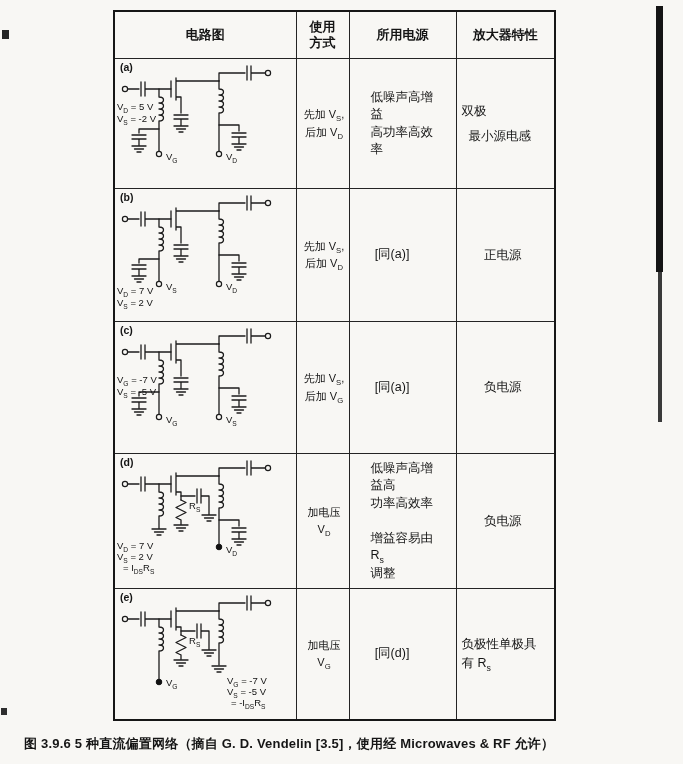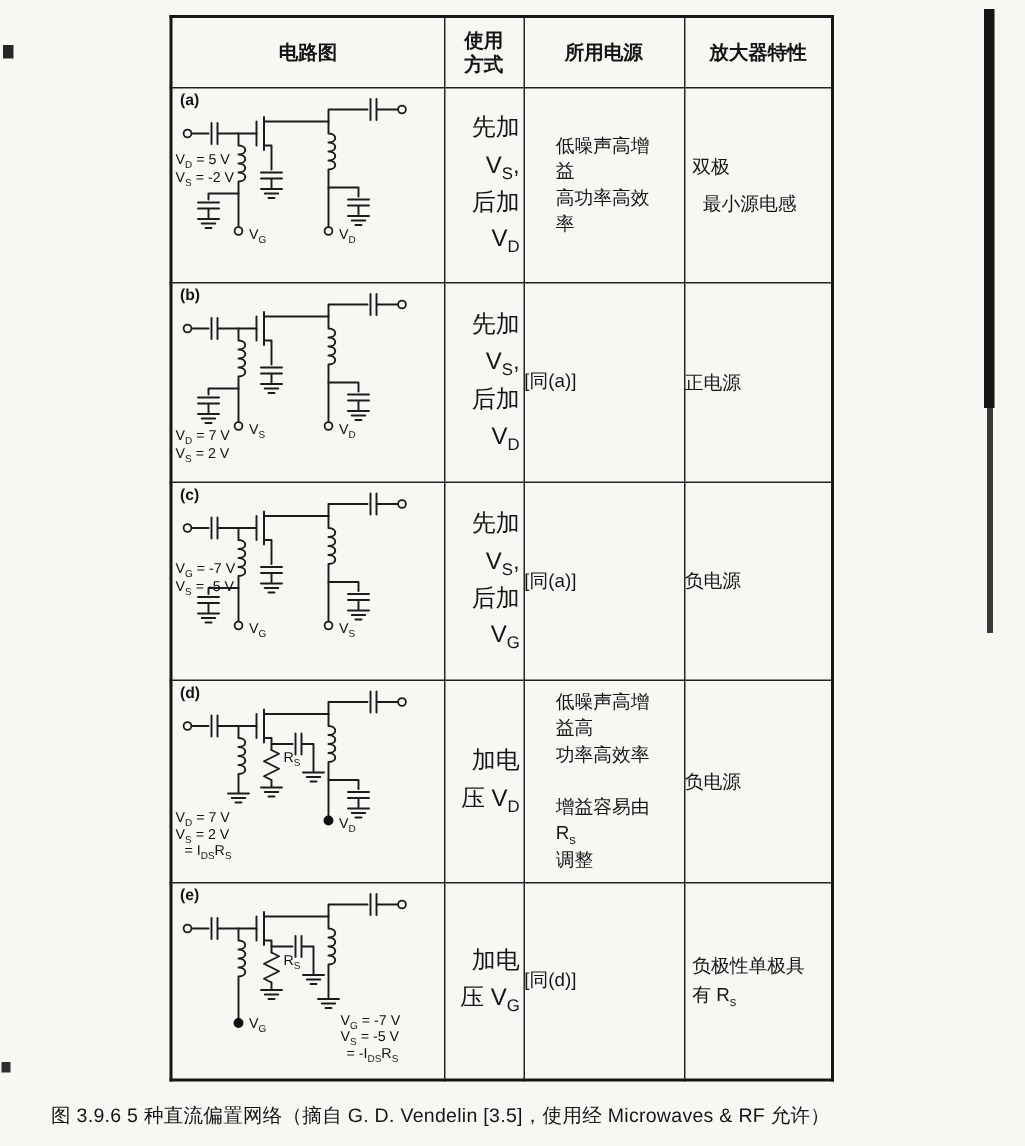--- a/index.html
+++ b/index.html
@@ -29,29 +29,29 @@
   }
   td.ckt-cell{position:relative;padding:0;vertical-align:top;}
   .rowtag{position:absolute;left:5px;top:2px;font-size:10.5px;font-weight:bold;}
   svg.ckt{position:absolute;left:0;top:4px;width:178px;height:126px;}
   .cw{stroke:#1c1c1c;stroke-width:1.3;fill:none;stroke-linecap:round;stroke-linejoin:round;}
   circle.term{fill:#f8f7f4;stroke:#1c1c1c;stroke-width:1.2;}
   circle.termf{fill:#111;stroke:#111;}
   .clabel{position:absolute;font-size:9.5px;white-space:nowrap;color:#111;}
   sub{font-size:0.7em;line-height:0;}
 
-  td.cell-usage{font-size:16px;text-align:right;padding:2px 2px 2px 5px;line-height:1.55;vertical-align:middle;}
+  td.cell-usage{font-size:11px;text-align:center;padding:2px 2px 2px 5px;line-height:1.55;vertical-align:middle;}
   td.cell-char{font-size:12.5px;text-align:left;padding:4px 21px;line-height:1.4;vertical-align:middle;}
   td.cell-supply{font-size:12.5px;text-align:left;padding:20px 5px;line-height:1.5;vertical-align:middle;}
-  td.center{padding-left:0;}
+  td.center{text-align:center;padding-left:0;}
   td.loose{line-height:2.0;}
 
   .caption{
-    position:absolute;left:34px;top:735px;width:630px;
-    font-size:13px;font-weight:normal;letter-spacing:0.2px;
+    position:absolute;left:24px;top:735px;width:630px;
+    font-size:13px;font-weight:bold;letter-spacing:0.2px;
   }
 
   .defs-holder{position:absolute;width:0;height:0;overflow:hidden;}
 </style>
 </head>
 <body>
 
 <svg class="defs-holder" aria-hidden="true">
   <symbol id="ckt-base" viewBox="0 0 178 126">
     <path class="cw" d="M12.6 26 H24 M26 19 V33 M30 19 V33 M30 26 H56"></path>

